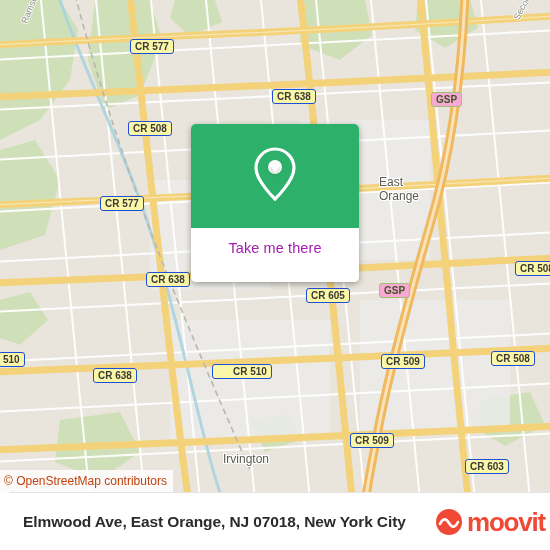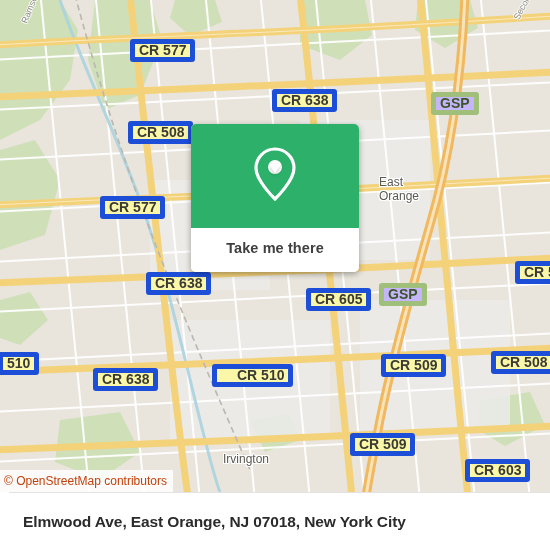--- a/index.html
+++ b/index.html
@@ -29,34 +29,34 @@
   }
   .map-bg {
     position: absolute;
     left: 0; top: 0;
     width: 550px; height: 492px;
   }
   
   .shield {
     position: absolute;
     background: #fbf7a8;
-    border: 5px solid #1d4ed8;
+    border: 1px solid #1d4ed8;
     border-radius: 3px;
     color: #3b3b35;
-    font-size: 14px;
+    font-size: 10px;
     font-weight: bold;
     line-height: 13px;
     height: 13px;
     padding: 0 4px;
     text-align: center;
     white-space: nowrap;
     font-family: "Liberation Sans", sans-serif;
   }
   .shield.gsp {
-    background: #c4b5fd;
+    background: #f9a8d4;
     border-color: #9fbf7a;
     color: #3d5426;
   }
   
   .place {
     position: absolute;
     color: #5a5a52;
     font-size: 12px;
     font-weight: normal;
     text-align: left;
@@ -91,26 +91,26 @@
     position: relative;
   }
   .pin {
     position: absolute;
     left: 50%;
     top: 50%;
     transform: translate(-50%, -50%);
   }
   .popup-btn {
     background: #fff;
-    height: 44px;
+    height: 54px;
     line-height: 40px;
     text-align: center;
-    color: #404040;
+    color: #a21caf;
     font-size: 14.5px;
-    font-weight: bold;
+    font-weight: normal;
     cursor: pointer;
     letter-spacing: 0.1px;
   }
   .popup-tail {
     position: absolute;
     left: 50%;
     top: 164px;
     margin-left: -6px;
     width: 0; height: 0;
     border-left: 6px solid transparent;
@@ -305,15 +305,23 @@
     </div>
     <div class="popup-tail" style="left:275px;"></div>
 
     <div class="attribution">
       <span class="copy">© OpenStreetMap contributors</span>
     </div>
   </div>
 
   <div class="bottombar">
     <div class="address">Elmwood Ave, East Orange, NJ 07018, New York City</div>
+    <div class="brand">
+      <span class="brand-mark">
+        <svg class="wave" viewBox="0 0 26 26">
+          <path d="M4 15 C7 9, 10 9, 13 14 C16 19, 19 19, 22 13" fill="none" stroke="#ffffff" stroke-width="2.6" stroke-linecap="round"></path>
+        </svg>
+      </span>
+      <span class="brand-word">moovit</span>
+    </div>
   </div>
 
 </div>
 
 </body></html>

